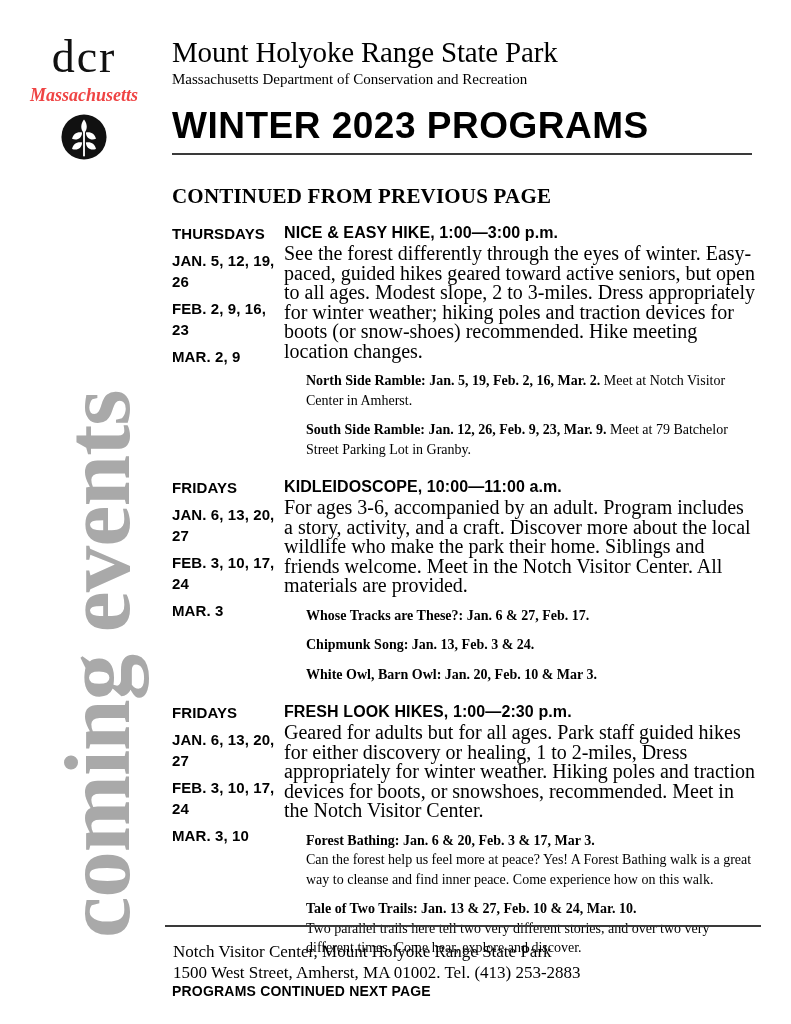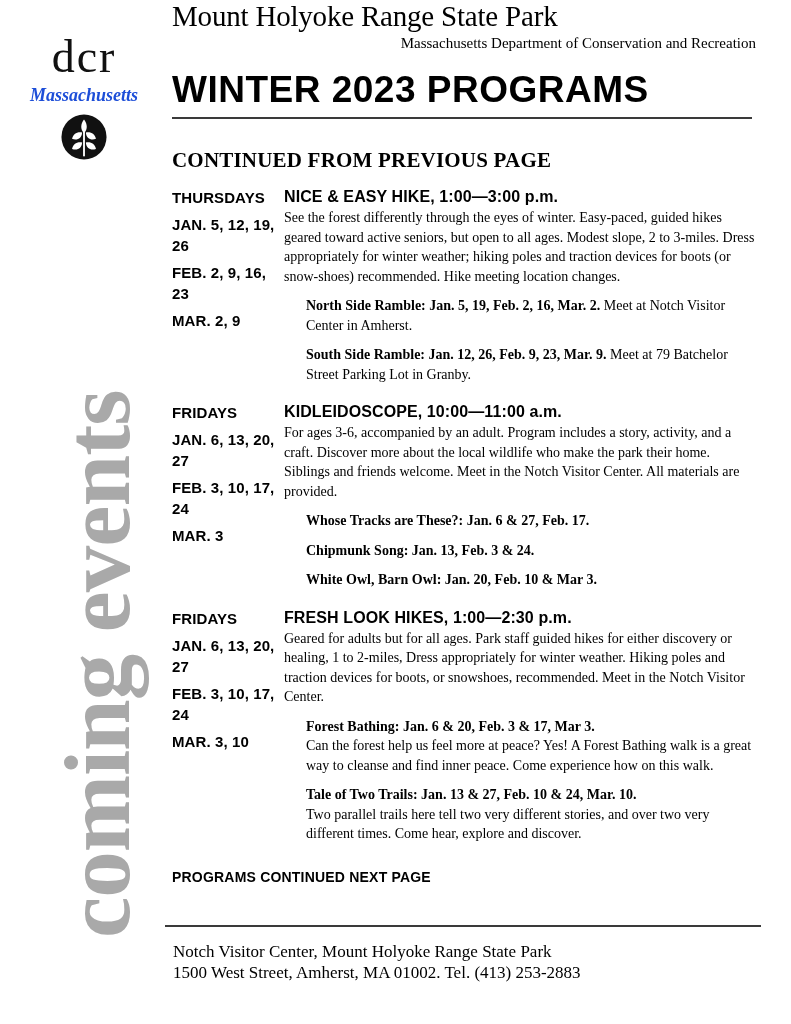--- a/index.html
+++ b/index.html
@@ -36,21 +36,21 @@
     font-weight: 400;
     color: #111111;
   }
   #logo-mass {
     font-family: "Liberation Serif", serif;
     font-style: italic;
     font-weight: bold;
     font-size: 18px;
     line-height: 22px;
     margin-top: 4px;
-    color: #1d4ed8;
+    color: #ef4444;
   }
   #logo-mark {
     margin-top: 8px;
     display: block;
     margin-left: auto;
     margin-right: auto;
   }
 
   #coming-events {
     position: absolute;
@@ -70,33 +70,32 @@
   }
 
   
   #main {
     position: absolute;
     left: 172px;
     top: 0;
     width: 584px;
   }
 
-  #masthead { }
+  #masthead { padding-top: 36px; }
   #park-title {
     font-family: "Liberation Serif", serif;
     font-size: 29px;
     line-height: 33px;
     letter-spacing: -0.2px;
   }
   #agency-title {
     font-family: "Liberation Serif", serif;
     font-size: 15px;
     line-height: 19px;
     margin-top: 1px;
-    text-align: right;
   }
   #season-title {
     font-family: "Liberation Sans", sans-serif;
     font-weight: bold;
     font-size: 37px;
     line-height: 42px;
     letter-spacing: 0.5px;
     margin-top: 16px;
   }
   .rule {
@@ -136,21 +135,21 @@
   }
   .prog-heading {
     font-family: "Liberation Sans", sans-serif;
     font-weight: bold;
     font-size: 16px;
     line-height: 20px;
     letter-spacing: 0.1px;
   }
   .prog-desc {
     font-family: "Liberation Serif", serif;
-    font-size: 14px;
+    font-size: 20px;
     line-height: 19.5px;
     margin-top: 1px;
   }
   .sub-list { margin-top: 10px; }
   .sub-item {
     margin-left: 22px;
     margin-bottom: 10px;
     font-family: "Liberation Serif", serif;
     font-size: 14px;
     line-height: 19.5px;

